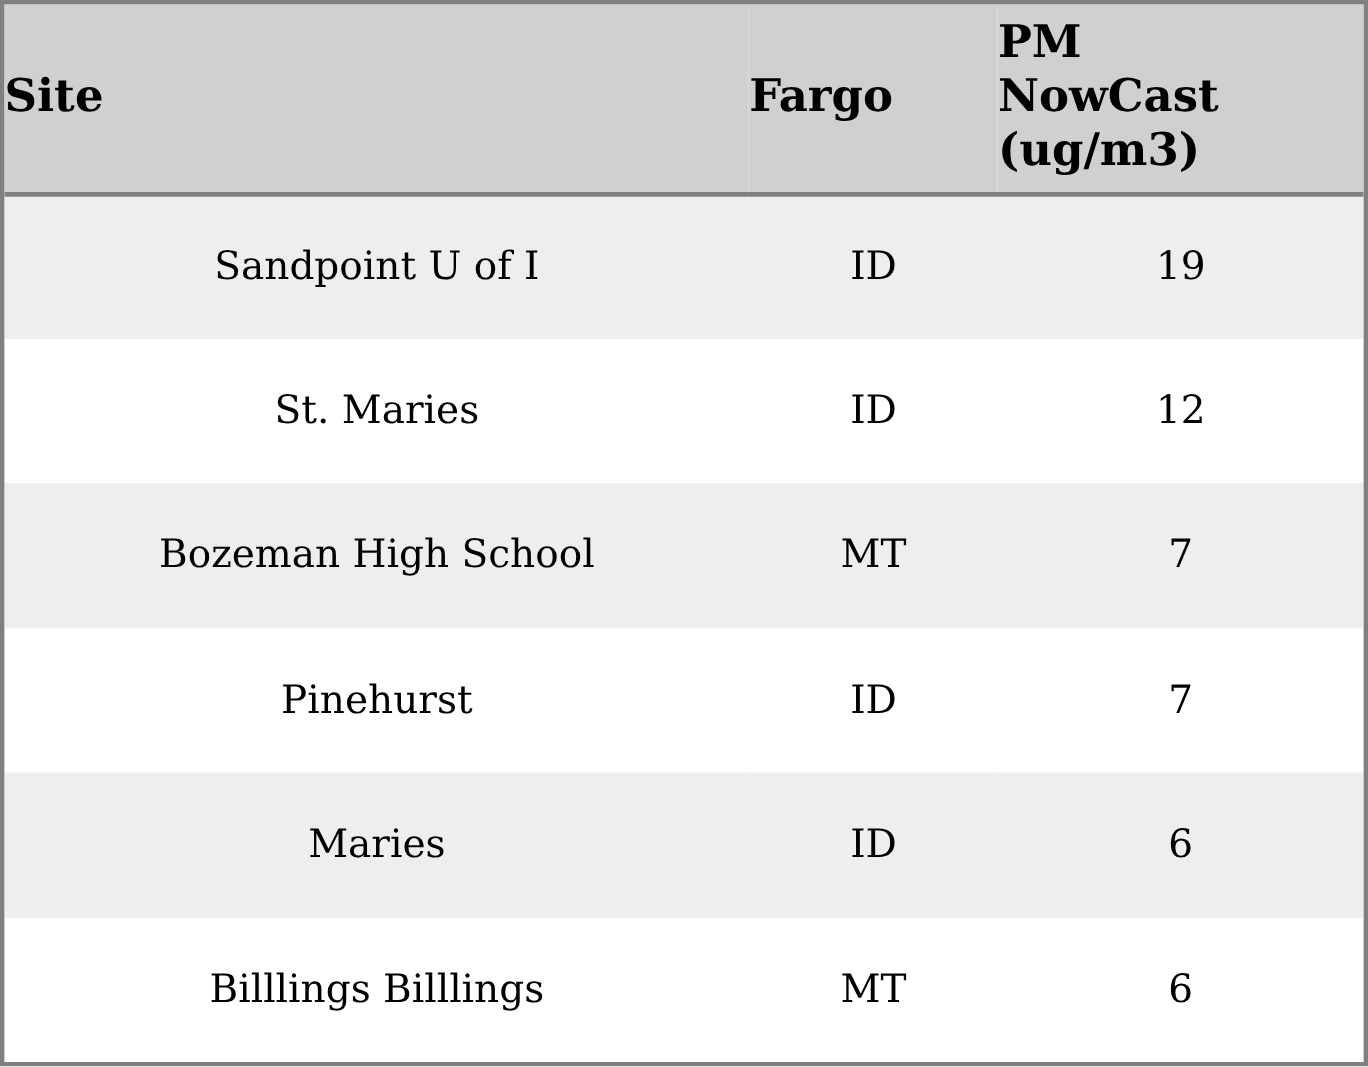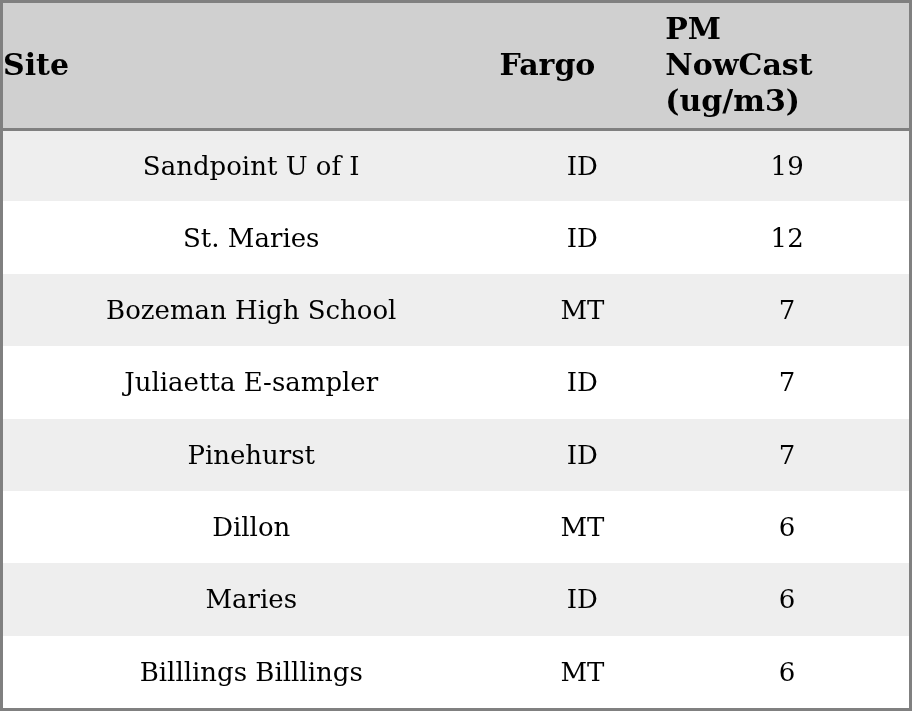--- a/index.html
+++ b/index.html
@@ -79,33 +79,23 @@
         <td>St. Maries</td>
         <td>ID</td>
         <td>12</td>
       </tr>
       <tr>
         <td>Bozeman High School</td>
         <td>MT</td>
         <td>7</td>
       </tr>
       <tr>
-        <td>Juliaetta E-sampler</td>
-        <td>ID</td>
-        <td>7</td>
-      </tr>
-      <tr>
         <td>Pinehurst</td>
         <td>ID</td>
         <td>7</td>
-      </tr>
-      <tr>
-        <td>Dillon</td>
-        <td>MT</td>
-        <td>6</td>
       </tr>
       <tr>
         <td>Maries</td>
         <td>ID</td>
         <td>6</td>
       </tr>
       <tr>
         <td>Billlings Billlings</td>
         <td>MT</td>
         <td>6</td>

